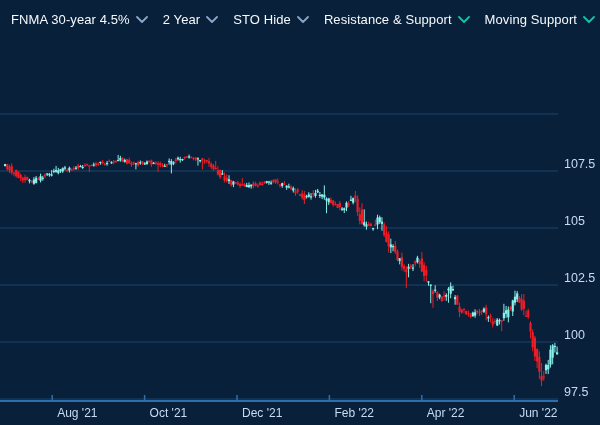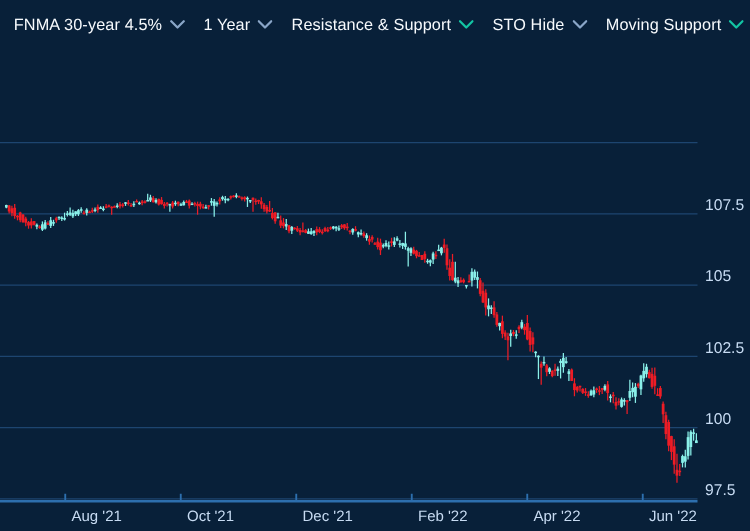--- a/index.html
+++ b/index.html
@@ -28,38 +28,38 @@
 <div class="toolbar">
   <button class="tb-item">
     <span>FNMA 30-year 4.5%</span>
     <span class="chev" style="color: rgb(138, 166, 200);">
       <svg width="12" height="8" viewBox="0 0 12 8">
           <polyline points="1,1 6,6 11,1" fill="none" stroke="currentColor" stroke-width="1.8" stroke-linecap="round" stroke-linejoin="round"></polyline>
         </svg>
     </span>
   </button>
   <button class="tb-item">
-    <span>1 Year</span>
+    <span>2 Year</span>
+    <span class="chev" style="color: rgb(138, 166, 200);">
+      <svg width="12" height="8" viewBox="0 0 12 8">
+          <polyline points="1,1 6,6 11,1" fill="none" stroke="currentColor" stroke-width="1.8" stroke-linecap="round" stroke-linejoin="round"></polyline>
+        </svg>
+    </span>
+  </button>
+  <button class="tb-item">
+    <span>STO Hide</span>
     <span class="chev" style="color: rgb(138, 166, 200);">
       <svg width="12" height="8" viewBox="0 0 12 8">
           <polyline points="1,1 6,6 11,1" fill="none" stroke="currentColor" stroke-width="1.8" stroke-linecap="round" stroke-linejoin="round"></polyline>
         </svg>
     </span>
   </button>
   <button class="tb-item">
     <span>Resistance &amp; Support</span>
     <span class="chev" style="color: rgb(19, 196, 163);">
-      <svg width="12" height="8" viewBox="0 0 12 8">
-          <polyline points="1,1 6,6 11,1" fill="none" stroke="currentColor" stroke-width="1.8" stroke-linecap="round" stroke-linejoin="round"></polyline>
-        </svg>
-    </span>
-  </button>
-  <button class="tb-item">
-    <span>STO Hide</span>
-    <span class="chev" style="color: rgb(138, 166, 200);">
       <svg width="12" height="8" viewBox="0 0 12 8">
           <polyline points="1,1 6,6 11,1" fill="none" stroke="currentColor" stroke-width="1.8" stroke-linecap="round" stroke-linejoin="round"></polyline>
         </svg>
     </span>
   </button>
   <button class="tb-item">
     <span>Moving Support</span>
     <span class="chev" style="color: rgb(19, 196, 163);">
       <svg width="12" height="8" viewBox="0 0 12 8">
           <polyline points="1,1 6,6 11,1" fill="none" stroke="currentColor" stroke-width="1.8" stroke-linecap="round" stroke-linejoin="round"></polyline>

